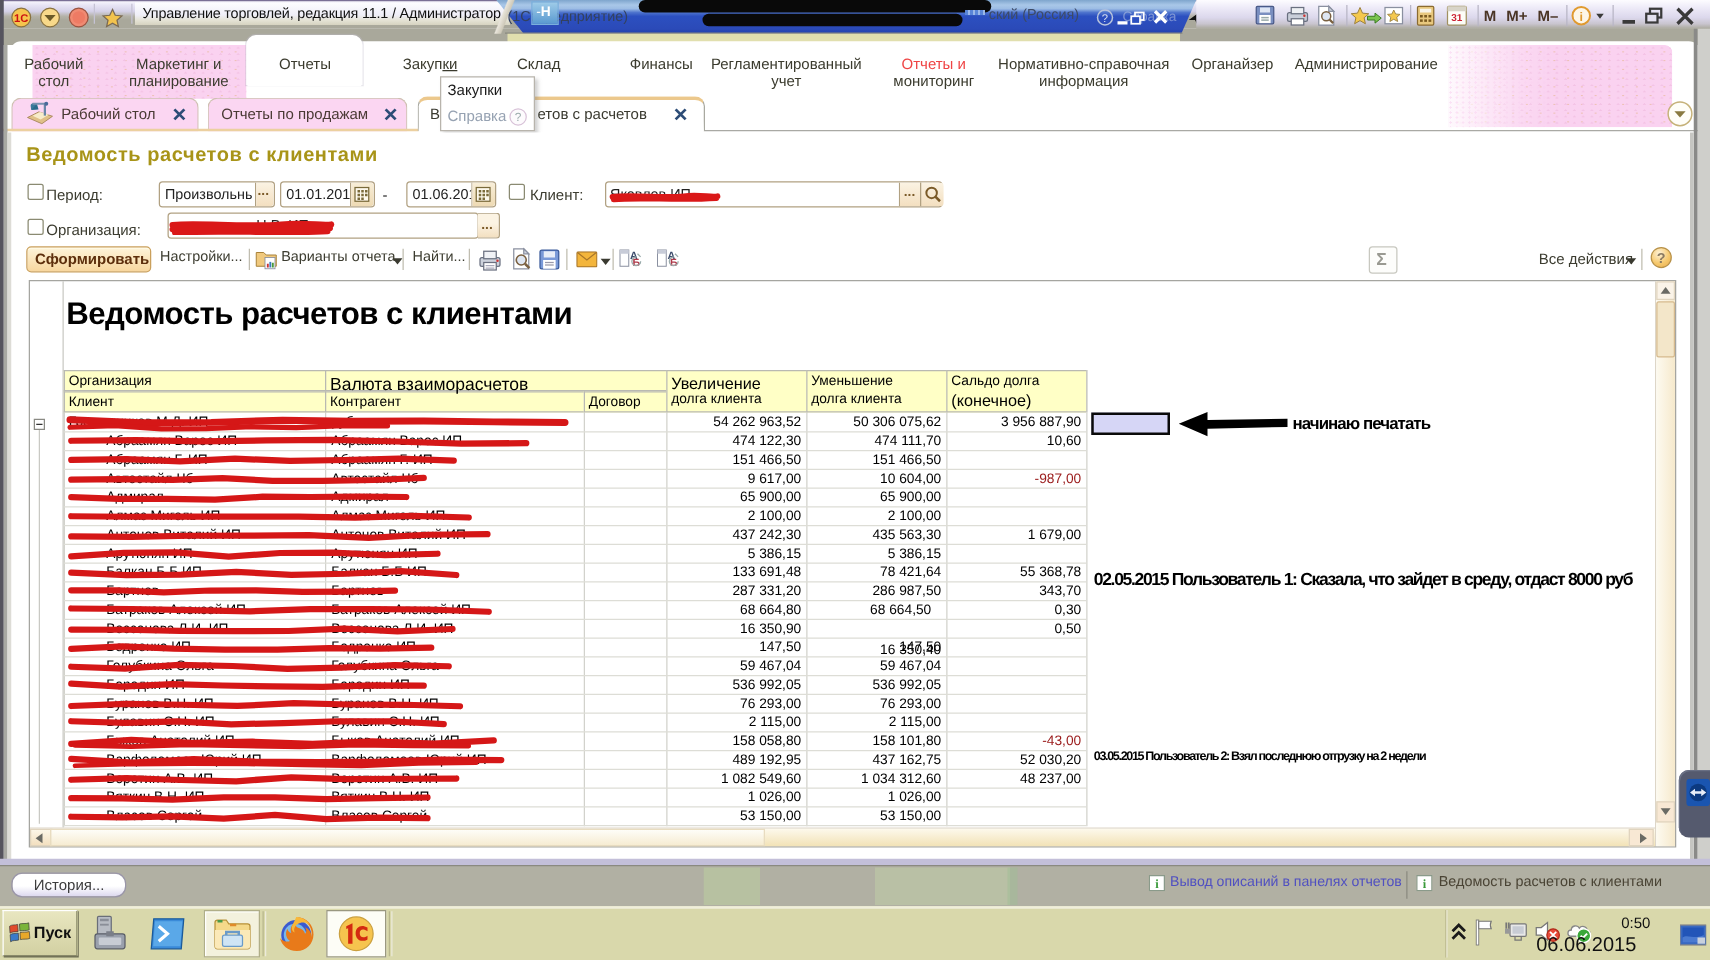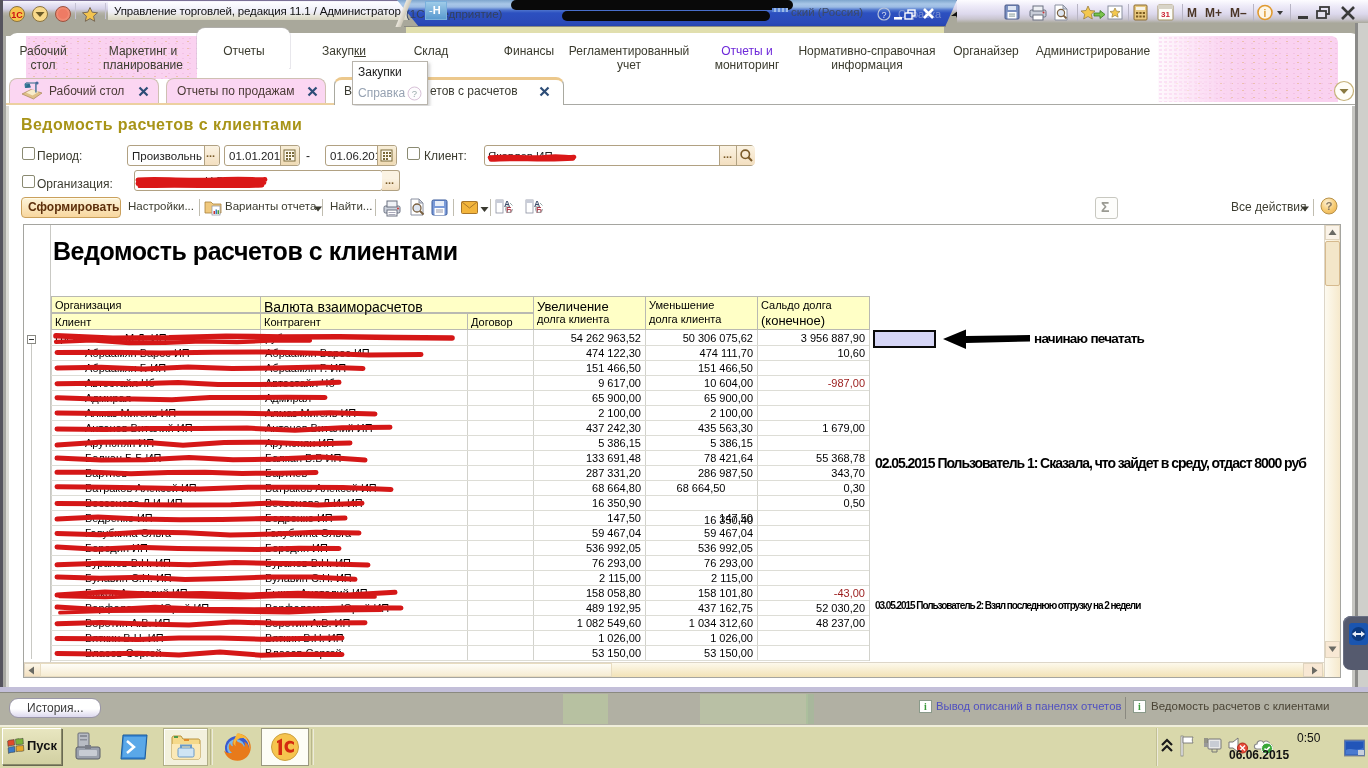--- a/index.html
+++ b/index.html
@@ -121,21 +121,21 @@
 <div class="tx" style="left:0px;top:44px;font-size:12px;color:#3b3b2e;font-weight:normal;left:43px;transform:translateX(-50%);">Рабочий</div>
 <div class="tx" style="left:0px;top:58px;font-size:12px;color:#3b3b2e;font-weight:normal;left:43px;transform:translateX(-50%);">стол</div>
 <div class="tx" style="left:0px;top:44px;font-size:12px;color:#3b3b2e;font-weight:normal;left:143px;transform:translateX(-50%);">Маркетинг и</div>
 <div class="tx" style="left:0px;top:58px;font-size:12px;color:#3b3b2e;font-weight:normal;left:143px;transform:translateX(-50%);">планирование</div>
 <div class="tx" style="left:0px;top:44px;font-size:12px;color:#3b3b2e;font-weight:normal;left:244px;transform:translateX(-50%);">Отчеты</div>
 <div class="tx" style="left:0px;top:44px;font-size:12px;color:#3b3b2e;font-weight:normal;left:344px;transform:translateX(-50%);">Закуп<span style="text-decoration:underline">ки</span></div>
 <div class="tx" style="left:0px;top:44px;font-size:12px;color:#3b3b2e;font-weight:normal;left:431px;transform:translateX(-50%);">Склад</div>
 <div class="tx" style="left:0px;top:44px;font-size:12px;color:#3b3b2e;font-weight:normal;left:529px;transform:translateX(-50%);">Финансы</div>
 <div class="tx" style="left:0px;top:44px;font-size:12px;color:#3b3b2e;font-weight:normal;left:629px;transform:translateX(-50%);">Регламентированный</div>
 <div class="tx" style="left:0px;top:58px;font-size:12px;color:#3b3b2e;font-weight:normal;left:629px;transform:translateX(-50%);text-align:center;">учет</div>
-<div class="tx" style="left:0px;top:44px;font-size:12px;color:#6d28d9;font-weight:normal;left:747px;transform:translateX(-50%);">Отчеты и</div>
+<div class="tx" style="left:0px;top:44px;font-size:12px;color:#ef4444;font-weight:normal;left:747px;transform:translateX(-50%);">Отчеты и</div>
 <div class="tx" style="left:0px;top:58px;font-size:12px;color:#3b3b2e;font-weight:normal;left:747px;transform:translateX(-50%);">мониторинг</div>
 <div class="tx" style="left:0px;top:44px;font-size:12px;color:#3b3b2e;font-weight:normal;left:867px;transform:translateX(-50%);">Нормативно-справочная</div>
 <div class="tx" style="left:0px;top:58px;font-size:12px;color:#3b3b2e;font-weight:normal;left:867px;transform:translateX(-50%);">информация</div>
 <div class="tx" style="left:0px;top:44px;font-size:12px;color:#3b3b2e;font-weight:normal;left:986px;transform:translateX(-50%);">Органайзер</div>
 <div class="tx" style="left:0px;top:44px;font-size:12px;color:#3b3b2e;font-weight:normal;left:1093px;transform:translateX(-50%);">Администрирование</div>
 <div class="a" style="left:9px;top:78px;width:150px;height:27px;background:#fbd6f2;border:1px solid #cfc0b2;border-bottom:none;border-radius:8px 8px 0 0"></div>
 <svg class="a" style="left:20px;top:80px" width="24" height="21" viewBox="0 0 24 21">
 <path d="M2 14 L11 9.5 L22 13 L13.5 19 Z" fill="#e0c089" stroke="#9a7a48" stroke-width="0.6"></path>
 <path d="M6 12.5 L12 9.5 L19 11.8 L12.5 15.5 Z" fill="#f7ecca"></path>
 <rect x="15" y="2.5" width="1.8" height="10" fill="#6a86a8"></rect>
@@ -350,21 +350,21 @@
 <div class="a" style="left:467px;top:330px;width:1px;height:331px;background:#d2d2cc"></div>
 <div class="a" style="left:533px;top:330px;width:1px;height:331px;background:#d2d2cc"></div>
 <div class="a" style="left:645px;top:330px;width:1px;height:331px;background:#d2d2cc"></div>
 <div class="a" style="left:757px;top:330px;width:1px;height:331px;background:#d2d2cc"></div>
 <div class="a" style="left:869px;top:330px;width:1px;height:331px;background:#d2d2cc"></div>
 <div class="a" style="left:51px;top:345px;width:818px;height:1px;background:#ddddd6"></div>
 <div class="tx" style="left:55px;top:332px;font-size:11px;color:#000;font-weight:normal;">Гречишников М.Д. ИП</div>
 <div class="tx" style="left:265px;top:332px;font-size:11px;color:#000;font-weight:normal;">руб.</div>
 <div class="tx" style="left:0px;top:332px;font-size:11px;color:#000;font-weight:normal;left:533px;width:108px;text-align:right;">54 262 963,52</div>
 <div class="tx" style="left:0px;top:332px;font-size:11px;color:#000;font-weight:normal;left:645px;width:108px;text-align:right;">50 306 075,62</div>
-<div class="tx" style="left:0px;top:332px;font-size:11px;color:#000;font-weight:normal;left:757px;width:88px;text-align:right;margin-left:20px;">3 956 887,90</div>
+<div class="tx" style="left:0px;top:332px;font-size:11px;color:#000;font-weight:normal;left:757px;width:108px;text-align:right;">3 956 887,90</div>
 <div class="a" style="left:51px;top:360px;width:818px;height:1px;background:#ddddd6"></div>
 <div class="tx" style="left:85px;top:347px;font-size:11px;color:#000;font-weight:normal;">Абраамян Варос ИП</div>
 <div class="tx" style="left:265px;top:347px;font-size:11px;color:#000;font-weight:normal;">Абраамян Варос ИП</div>
 <div class="tx" style="left:0px;top:347px;font-size:11px;color:#000;font-weight:normal;left:533px;width:108px;text-align:right;">474 122,30</div>
 <div class="tx" style="left:0px;top:347px;font-size:11px;color:#000;font-weight:normal;left:645px;width:108px;text-align:right;">474 111,70</div>
 <div class="tx" style="left:0px;top:347px;font-size:11px;color:#000;font-weight:normal;left:757px;width:108px;text-align:right;">10,60</div>
 <div class="a" style="left:51px;top:375px;width:818px;height:1px;background:#ddddd6"></div>
 <div class="tx" style="left:85px;top:362px;font-size:11px;color:#000;font-weight:normal;">Абраамян Г. ИП</div>
 <div class="tx" style="left:265px;top:362px;font-size:11px;color:#000;font-weight:normal;">Абраамян Г. ИП</div>
 <div class="tx" style="left:0px;top:362px;font-size:11px;color:#000;font-weight:normal;left:533px;width:108px;text-align:right;">151 466,50</div>
@@ -405,21 +405,21 @@
 <div class="a" style="left:51px;top:480px;width:818px;height:1px;background:#ddddd6"></div>
 <div class="tx" style="left:85px;top:467px;font-size:11px;color:#000;font-weight:normal;">Бартнев</div>
 <div class="tx" style="left:265px;top:467px;font-size:11px;color:#000;font-weight:normal;">Бартнев</div>
 <div class="tx" style="left:0px;top:467px;font-size:11px;color:#000;font-weight:normal;left:533px;width:108px;text-align:right;">287 331,20</div>
 <div class="tx" style="left:0px;top:467px;font-size:11px;color:#000;font-weight:normal;left:645px;width:108px;text-align:right;">286 987,50</div>
 <div class="tx" style="left:0px;top:467px;font-size:11px;color:#000;font-weight:normal;left:757px;width:108px;text-align:right;">343,70</div>
 <div class="a" style="left:51px;top:495px;width:818px;height:1px;background:#ddddd6"></div>
 <div class="tx" style="left:85px;top:482px;font-size:11px;color:#000;font-weight:normal;">Батраков Алексей ИП</div>
 <div class="tx" style="left:265px;top:482px;font-size:11px;color:#000;font-weight:normal;">Батраков Алексей ИП</div>
 <div class="tx" style="left:0px;top:482px;font-size:11px;color:#000;font-weight:normal;left:533px;width:108px;text-align:right;">68 664,80</div>
-<div class="tx" style="left:0px;top:482px;font-size:11px;color:#000;font-weight:normal;left:645px;width:112px;text-align:center;">68 664,50</div>
+<div class="tx" style="left:0px;top:482px;font-size:11px;color:#000;font-weight:normal;left:645px;width:100px;text-align:right;">68 664,50</div>
 <div class="tx" style="left:0px;top:482px;font-size:11px;color:#000;font-weight:normal;left:757px;width:108px;text-align:right;">0,30</div>
 <div class="a" style="left:51px;top:510px;width:818px;height:1px;background:#ddddd6"></div>
 <div class="tx" style="left:85px;top:497px;font-size:11px;color:#000;font-weight:normal;">Вессенова Л.И. ИП</div>
 <div class="tx" style="left:265px;top:497px;font-size:11px;color:#000;font-weight:normal;">Вессенова Л.И. ИП</div>
 <div class="tx" style="left:0px;top:497px;font-size:11px;color:#000;font-weight:normal;left:533px;width:108px;text-align:right;">16 350,90</div>
 <div class="tx" style="left:0px;top:514px;font-size:11px;color:#000;font-weight:normal;left:645px;width:108px;text-align:right;">16 350,40</div>
 <div class="tx" style="left:0px;top:497px;font-size:11px;color:#000;font-weight:normal;left:757px;width:108px;text-align:right;">0,50</div>
 <div class="a" style="left:51px;top:525px;width:818px;height:1px;background:#ddddd6"></div>
 <div class="tx" style="left:85px;top:512px;font-size:11px;color:#000;font-weight:normal;">Бедренко ИП</div>
 <div class="tx" style="left:265px;top:512px;font-size:11px;color:#000;font-weight:normal;">Бедренко ИП</div>
@@ -620,21 +620,21 @@
 <path d="M2 7 L6 7 L11 3 L11 17 L6 13 L2 13 Z" fill="#fff" stroke="#777"></path>
 <circle cx="15.5" cy="13" r="5" fill="#e84a3a" stroke="#b02a1a"></circle>
 <path d="M13 10.5 L18 15.5 M18 10.5 L13 15.5" stroke="#fff" stroke-width="1.4"></path>
 </svg>
 <svg class="a" style="left:1252px;top:735px" width="22" height="20" viewBox="0 0 22 20">
 <path d="M5 14 C1.5 14 1.5 9 5 9 C5 5.5 10 4.5 11.5 7.5 C13 5 18 6 17.5 9.5 C21 9.5 21 14 17.5 14 Z" fill="#fdfdfd" stroke="#888" stroke-width="1.1"></path>
 <circle cx="15" cy="13.5" r="5.5" fill="#3aa83a" stroke="#fff"></circle>
 <path d="M12.5 13.5 L14.3 15.3 L17.7 11.9" fill="none" stroke="#fff" stroke-width="1.6"></path>
 </svg>
 <div class="tx" style="left:1297px;top:731px;font-size:12px;color:#111;font-weight:normal;">0:50</div>
-<div class="tx" style="left:1229px;top:748px;font-size:12px;color:#111;font-weight:bold;">06.06.2015</div>
+<div class="tx" style="left:1229px;top:748px;font-size:16px;color:#111;font-weight:normal;">06.06.2015</div>
 <svg class="a" style="left:1344px;top:738px" width="21" height="23" viewBox="0 0 21 23">
 <rect x="0" y="2" width="21" height="16" fill="#3a6ac0" stroke="#888"></rect>
 <rect x="2" y="4" width="17" height="12" fill="#2255b8"></rect>
 <path d="M2 16 L19 16 L19 10 C12 14 6 9 2 12 Z" fill="#4a7ad0"></path>
 <rect x="14" y="12" width="6" height="5" fill="#c8d0dc"></rect>
 </svg>
 <div class="a" style="left:1343px;top:616px;width:25px;height:54px;background:#555a6e;border-radius:8px 0 0 8px;box-shadow:inset 1px 1px 0 #6a7084"></div>
 <svg class="a" style="left:1349px;top:623px" width="19" height="22" viewBox="0 0 19 22">
 <rect x="0" y="0" width="19" height="22" rx="3" fill="#1a55b0"></rect>
 <circle cx="9.5" cy="11" r="7" fill="#0c3a80"></circle>

